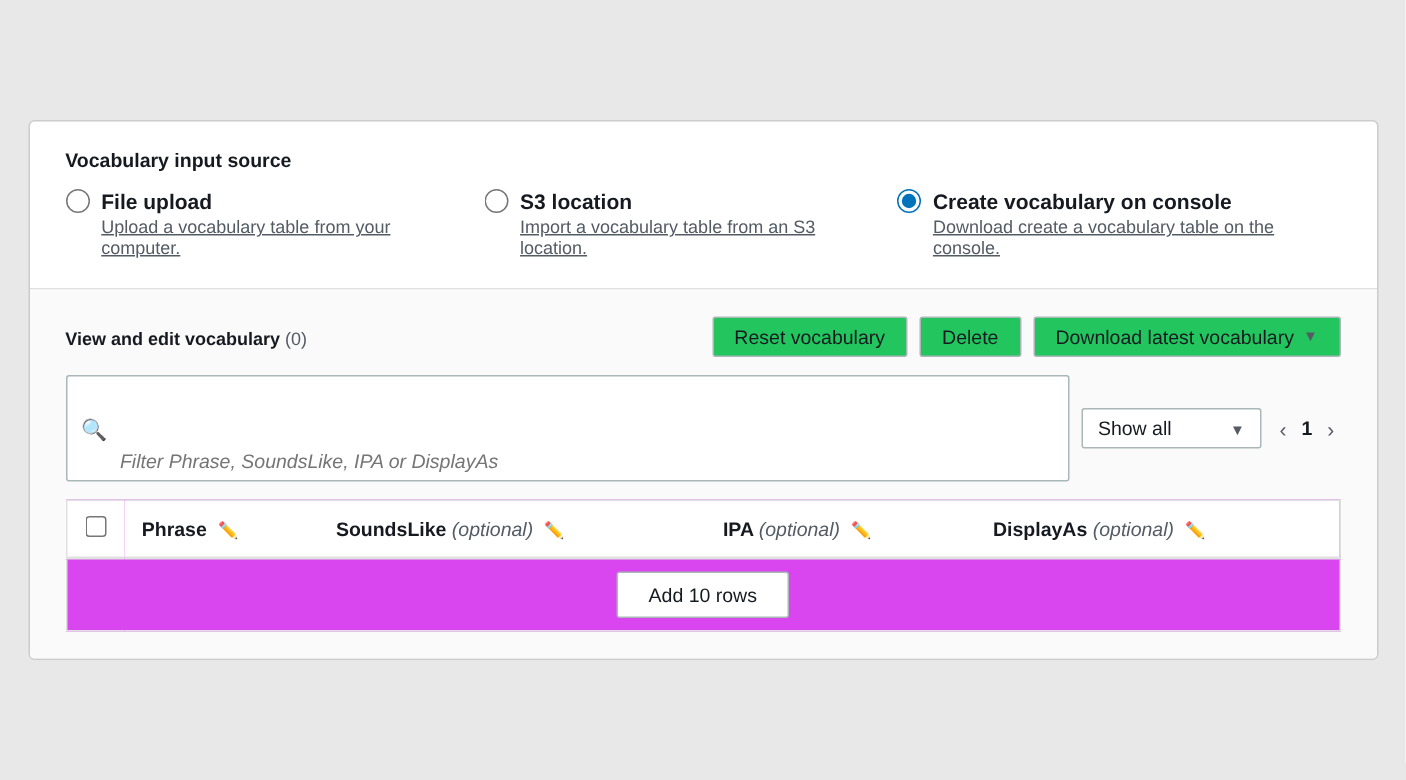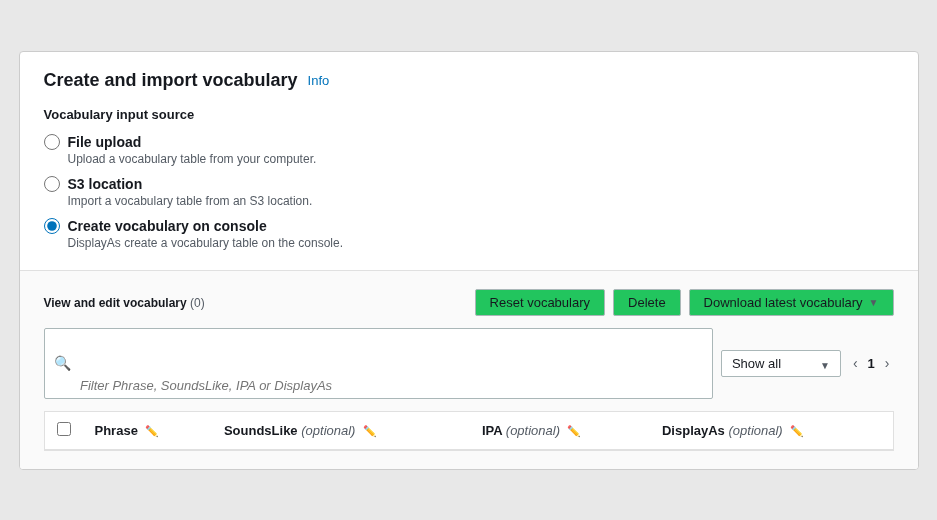--- a/index.html
+++ b/index.html
@@ -41,21 +41,21 @@
       text-decoration: none;
     }
     .subsection-label {
       font-size: 13px;
       font-weight: 600;
       color: #16191f;
       margin-bottom: 12px;
     }
     .radio-group {
       display: flex;
-      flex-direction: column;
+      flex-direction: row;
       gap: 10px;
     }
     .radio-item {
       display: flex;
       flex-direction: column;
       gap: 2px;
     }
     .radio-label-row {
       display: flex;
       align-items: center;
@@ -69,20 +69,21 @@
     }
     .radio-label {
       font-size: 14px;
       font-weight: 600;
       color: #16191f;
     }
     .radio-desc {
       font-size: 12px;
       color: #545b64;
       margin-left: 24px;
+      text-decoration: underline;
     }
     
     .bottom-section {
       padding: 18px 24px;
       background: #fafafa;
     }
     .bottom-header {
       display: flex;
       align-items: center;
       justify-content: space-between;
@@ -253,24 +254,20 @@
       height: 14px;
       accent-color: #0073bb;
     }
   </style>
 </head>
 <body>
 
 <div class="main-container">
 
   <div class="top-section">
-    <div class="section-title">
-      <span>Create and import vocabulary</span>
-      <a class="info-link">Info</a>
-    </div>
     <div class="subsection-label">Vocabulary input source</div>
     <div class="radio-group">
 
       <div class="radio-item">
         <div class="radio-label-row">
           <input type="radio" class="radio-input" name="vocab-source" style="">
           <span class="radio-label">File upload</span>
         </div>
         <div class="radio-desc">Upload a vocabulary table from your computer.</div>
       </div>
@@ -281,21 +278,21 @@
           <span class="radio-label">S3 location</span>
         </div>
         <div class="radio-desc">Import a vocabulary table from an S3 location.</div>
       </div>
 
       <div class="radio-item">
         <div class="radio-label-row">
           <input type="radio" class="radio-input" name="vocab-source" checked="" style="">
           <span class="radio-label">Create vocabulary on console</span>
         </div>
-        <div class="radio-desc">DisplayAs create a vocabulary table on the console.</div>
+        <div class="radio-desc">Download create a vocabulary table on the console.</div>
       </div>
     </div>
   </div>
 
   <div class="bottom-section">
     <div class="bottom-header">
       <div>
         <span class="bottom-title">
           <span>View and edit vocabulary</span>
           <span class="bottom-title-count">(0)</span>
@@ -348,16 +345,21 @@
             <span class="th-edit">✏️</span>
           </th>
           <th>
             <span>DisplayAs</span>
             <span class="th-optional"> (optional)</span>
             <span class="th-edit">✏️</span>
           </th>
         </tr>
       </thead>
       <tbody>
+        <tr class="add-rows-row">
+          <td colspan="5">
+            <button class="add-rows-btn">Add 10 rows</button>
+          </td>
+        </tr>
       </tbody>
     </table>
   </div>
 </div>
 
 </body></html>

